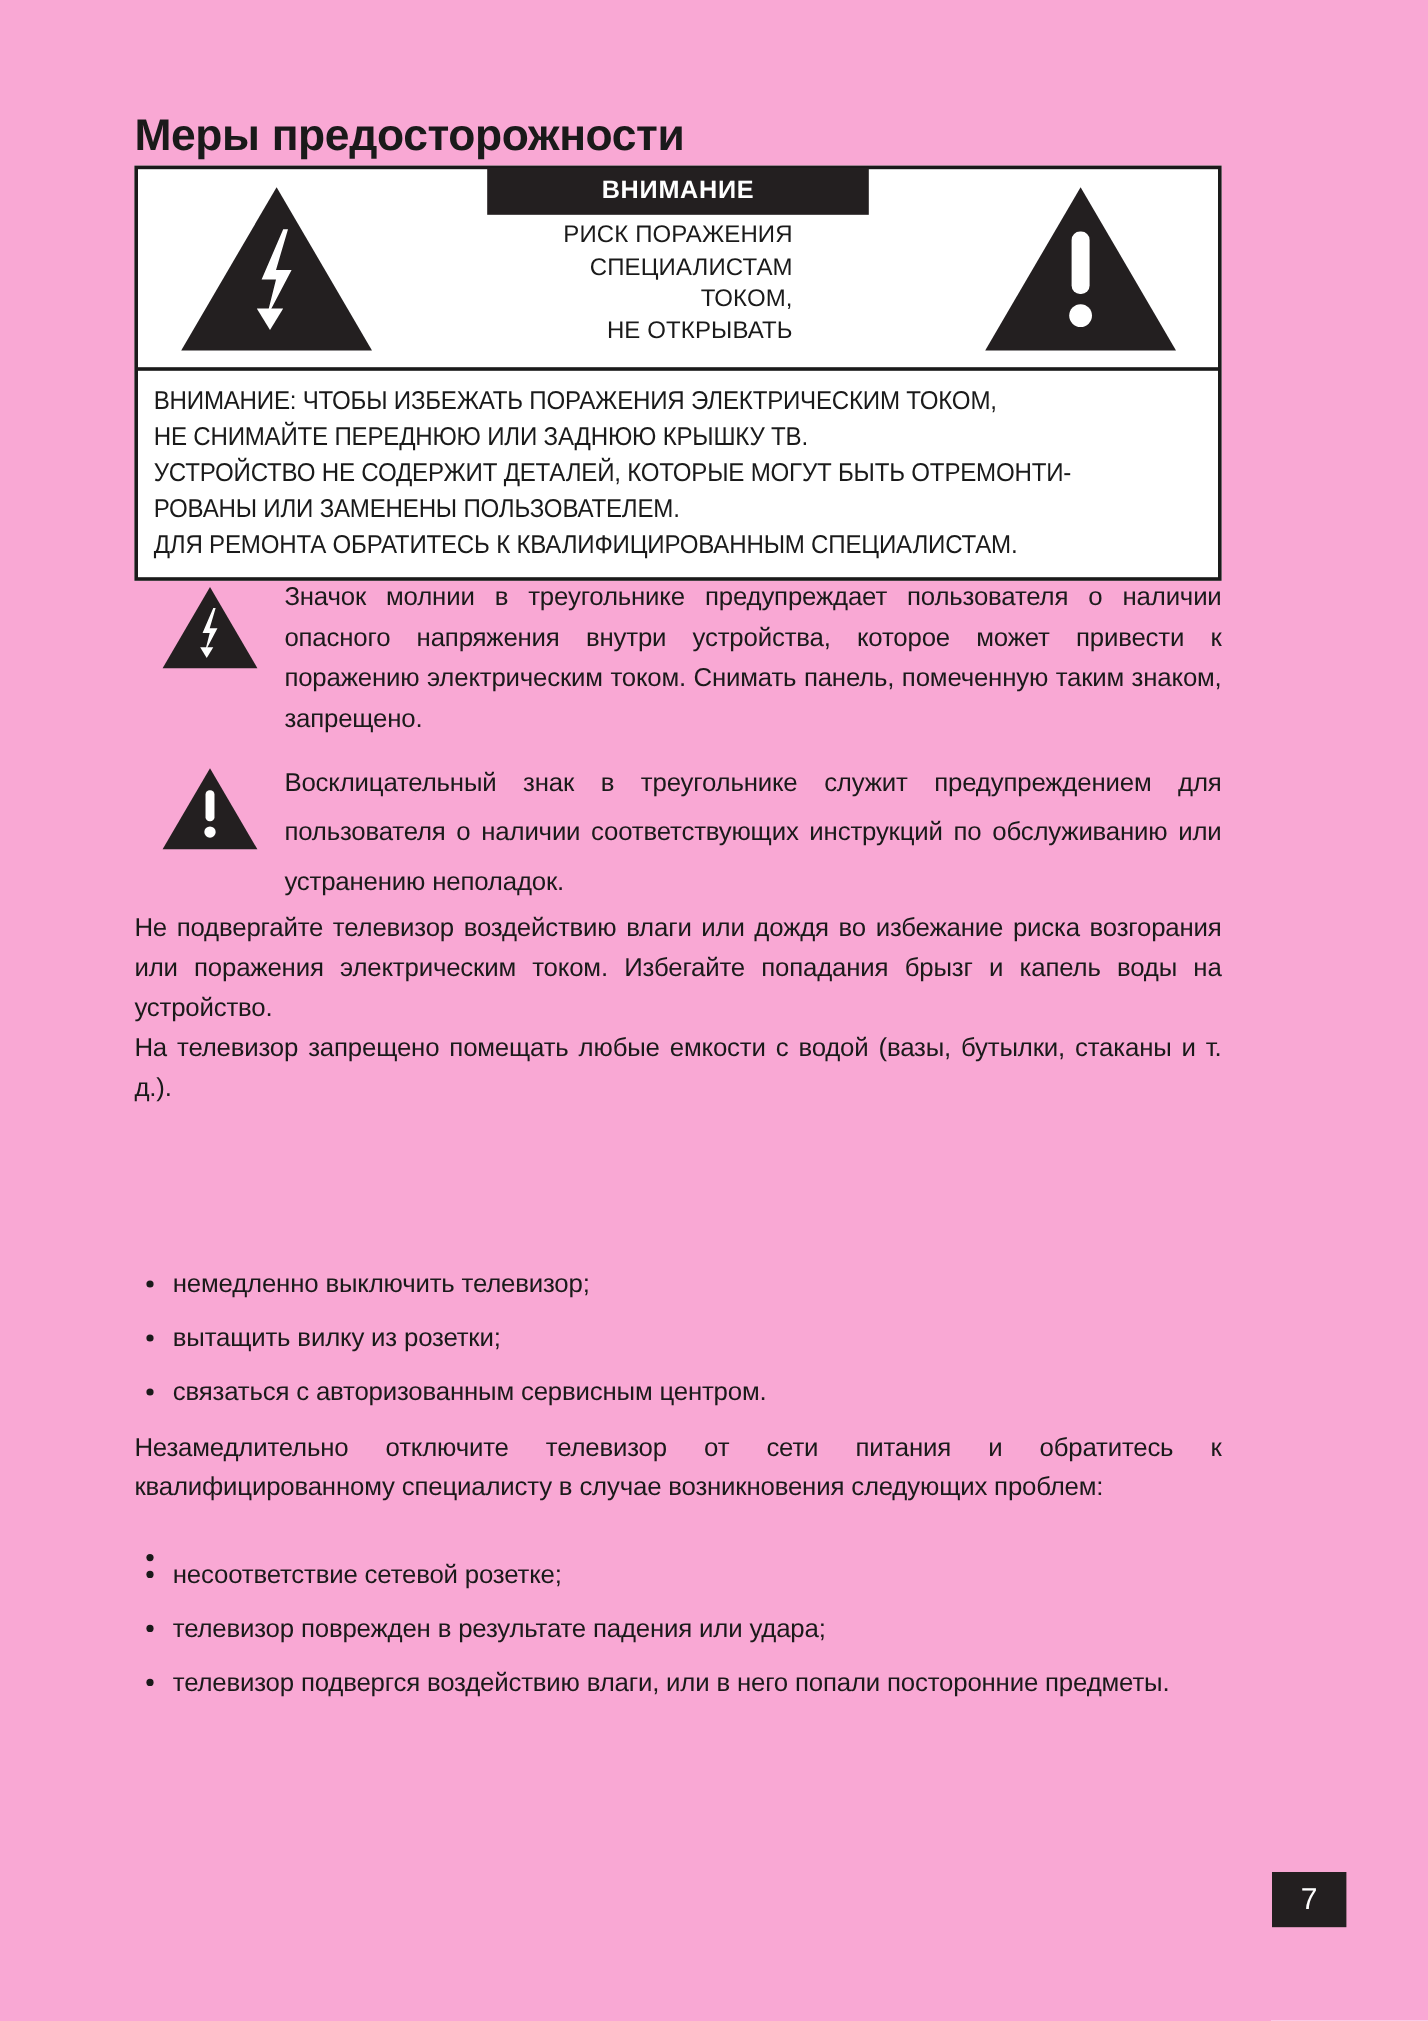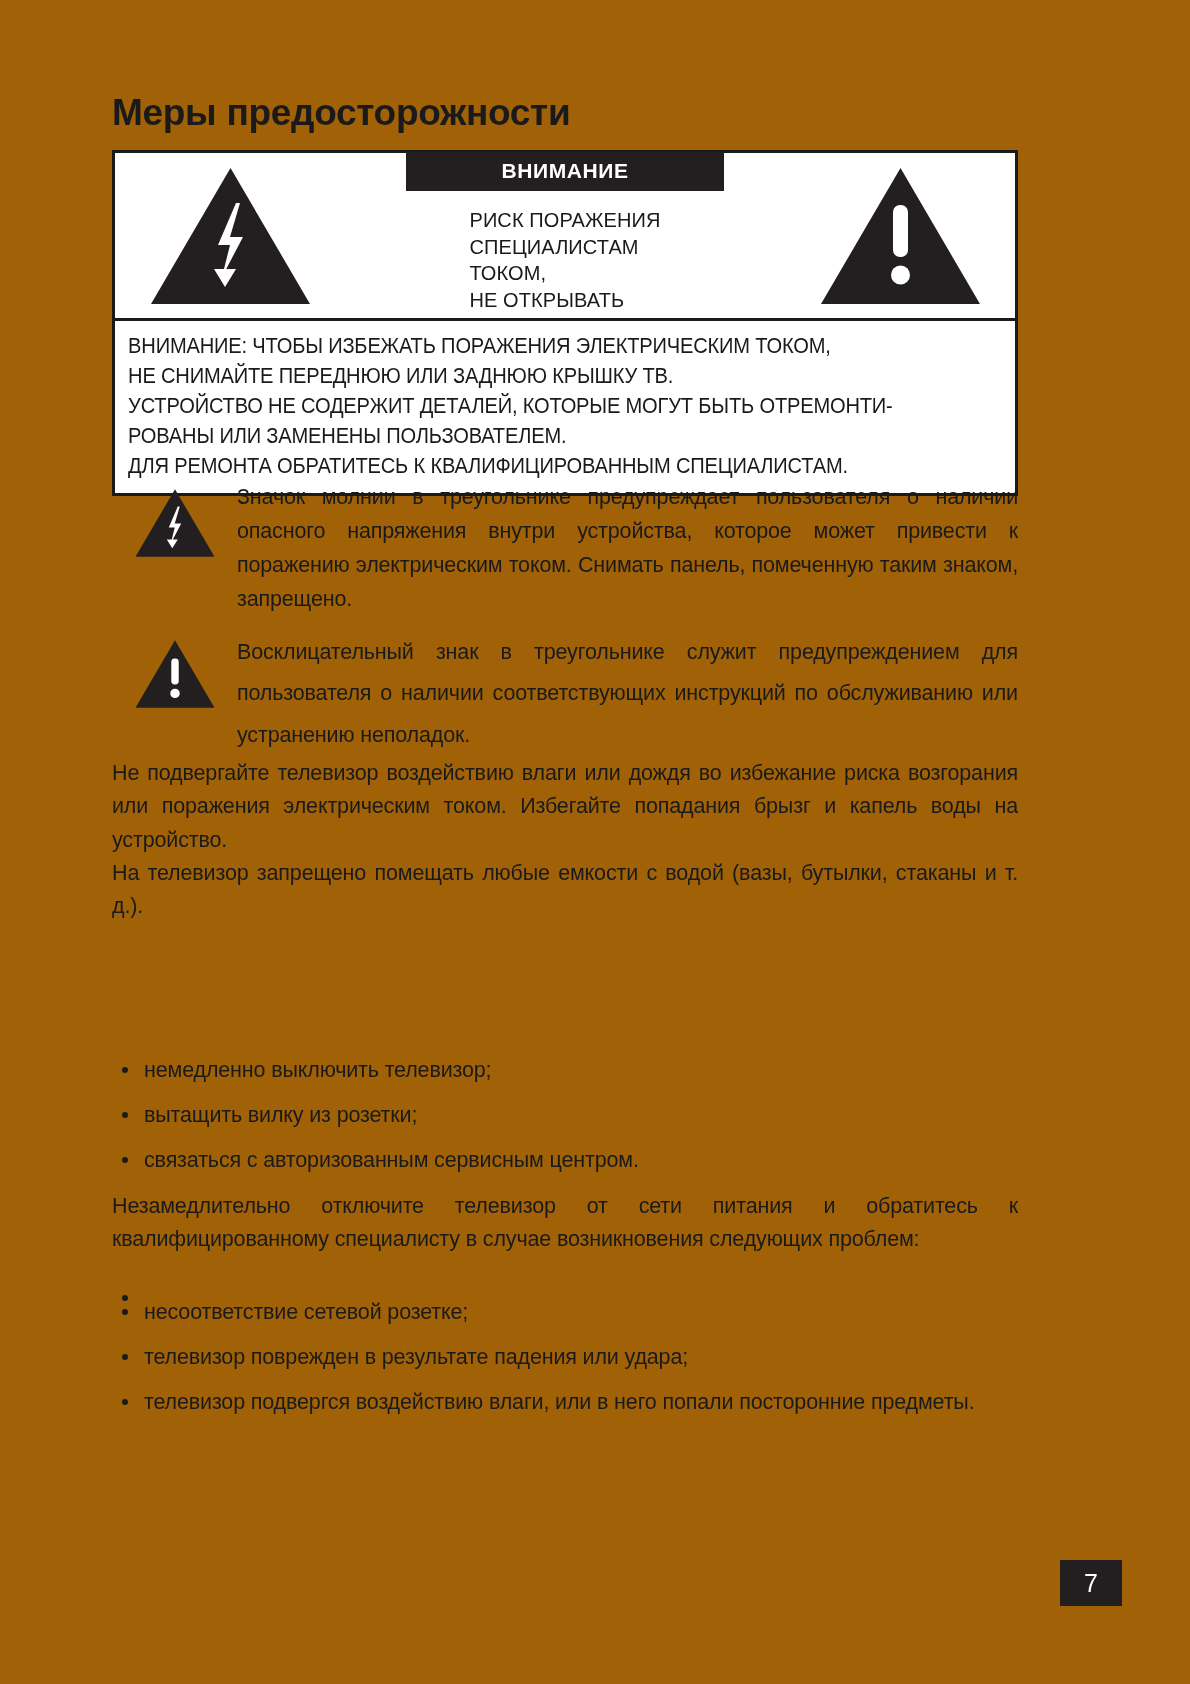--- a/index.html
+++ b/index.html
@@ -13,40 +13,40 @@
     font-family: "Liberation Sans", "DejaVu Sans", sans-serif;
     color: #1a1a1a;
     position: relative;
     overflow: hidden;
   }
   .page {
     position: absolute;
     left: 0; top: 0;
     width: 1190px;
     height: 1684px;
-    background: #a16207;
+    background: #f9a8d4;
   }
 
   
   .page-title {
     position: absolute;
     left: 112px;
     top: 92px;
     font-size: 37px;
     font-weight: bold;
     letter-spacing: -0.3px;
     color: #1a1a1a;
     white-space: nowrap;
   }
 
   
   .warn-box {
     position: absolute;
     left: 112px;
-    top: 150px;
+    top: 138px;
     width: 906px;
     border: 3px solid #1a1a1a;
     box-sizing: border-box;
     background: #fff;
   }
   .warn-top {
     position: relative;
     height: 165px;
     display: flex;
     align-items: stretch;
@@ -70,24 +70,24 @@
     font-size: 21px;
     font-weight: bold;
     letter-spacing: 0.6px;
     text-align: center;
     padding: 7px 0 8px 0;
     width: 318px;
     margin-top: -1px;
     box-sizing: border-box;
   }
   .warn-sub {
-    text-align: left;
+    text-align: right;
     font-size: 20px;
     line-height: 1.33;
-    margin-top: 16px;
+    margin-top: 4px;
     letter-spacing: 0.1px;
     color: #1a1a1a;
   }
   .warn-sub div { white-space: nowrap; }
 
   .warn-divider {
     border-top: 3px solid #1a1a1a;
   }
   .warn-body {
     padding: 10px 14px 12px 14px;

